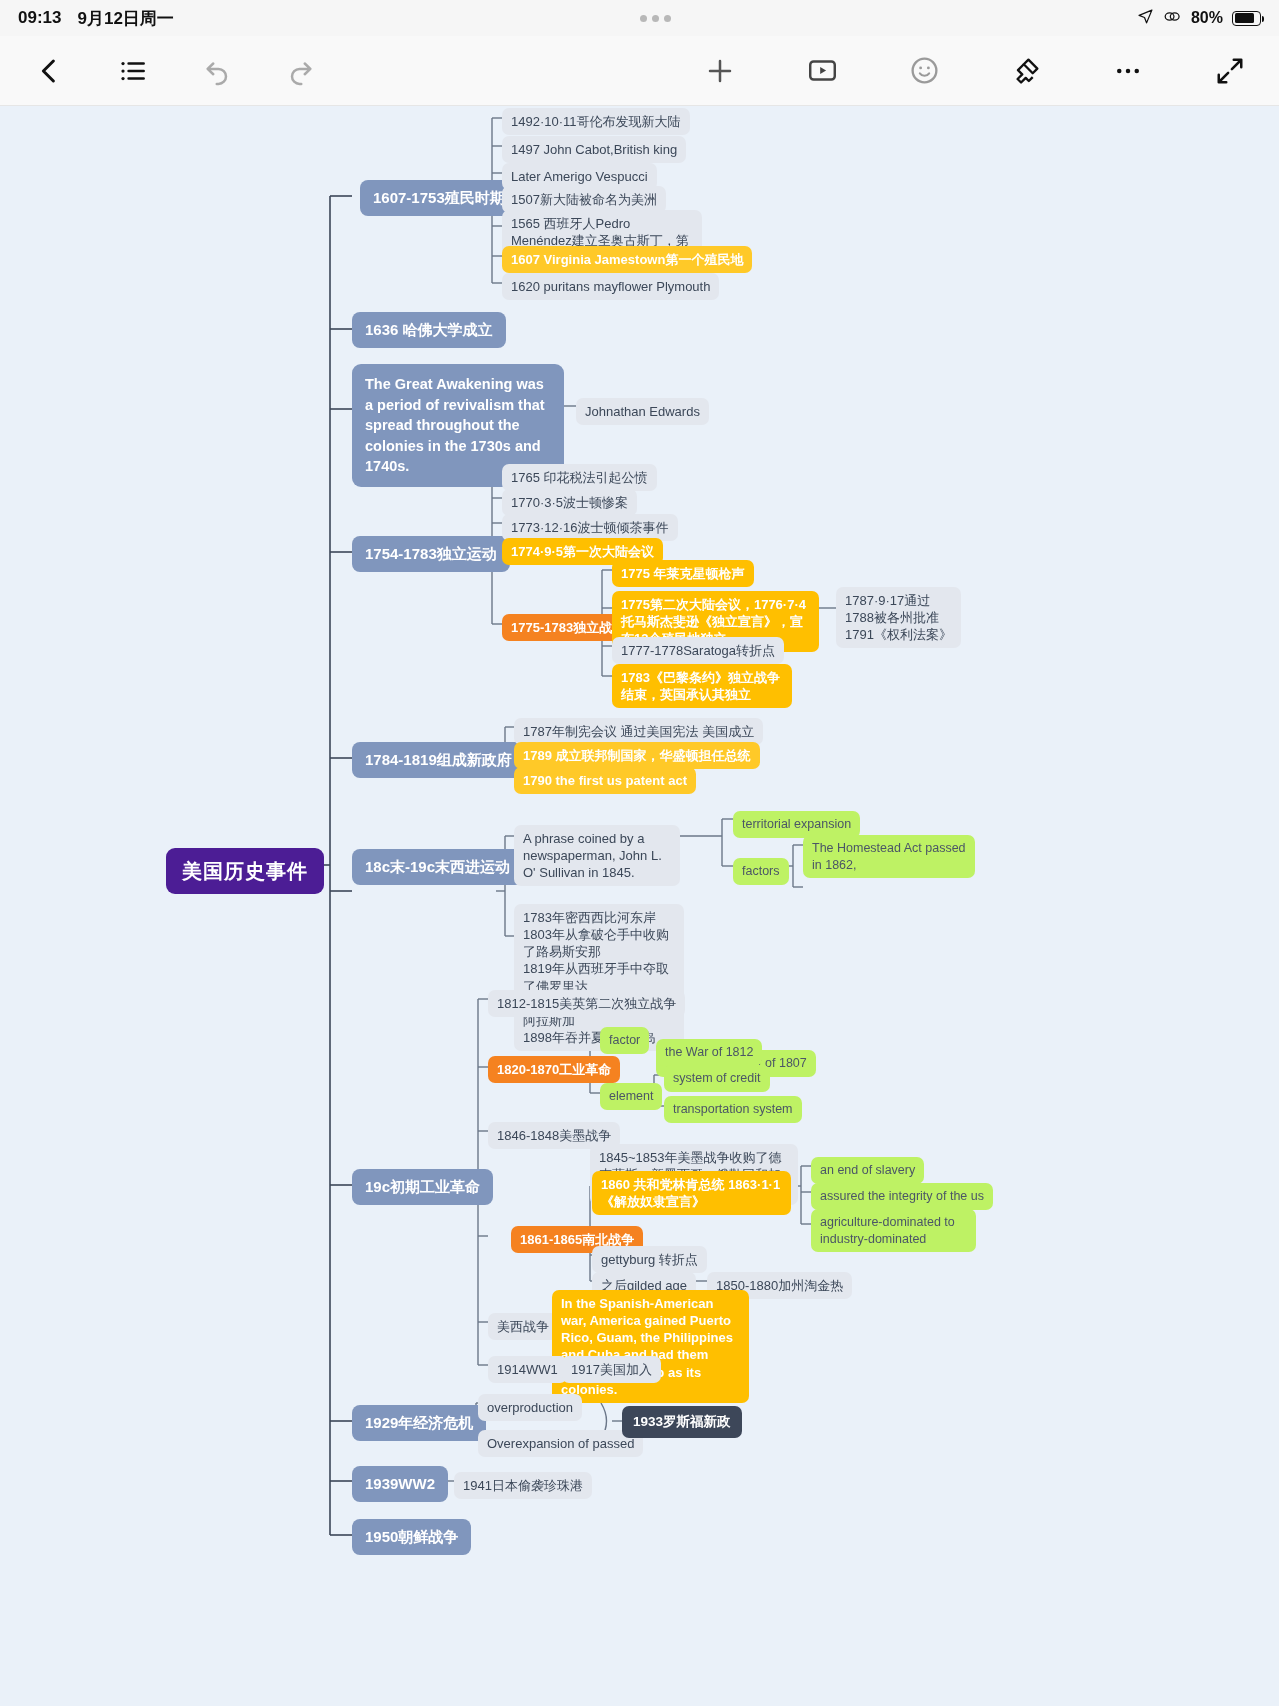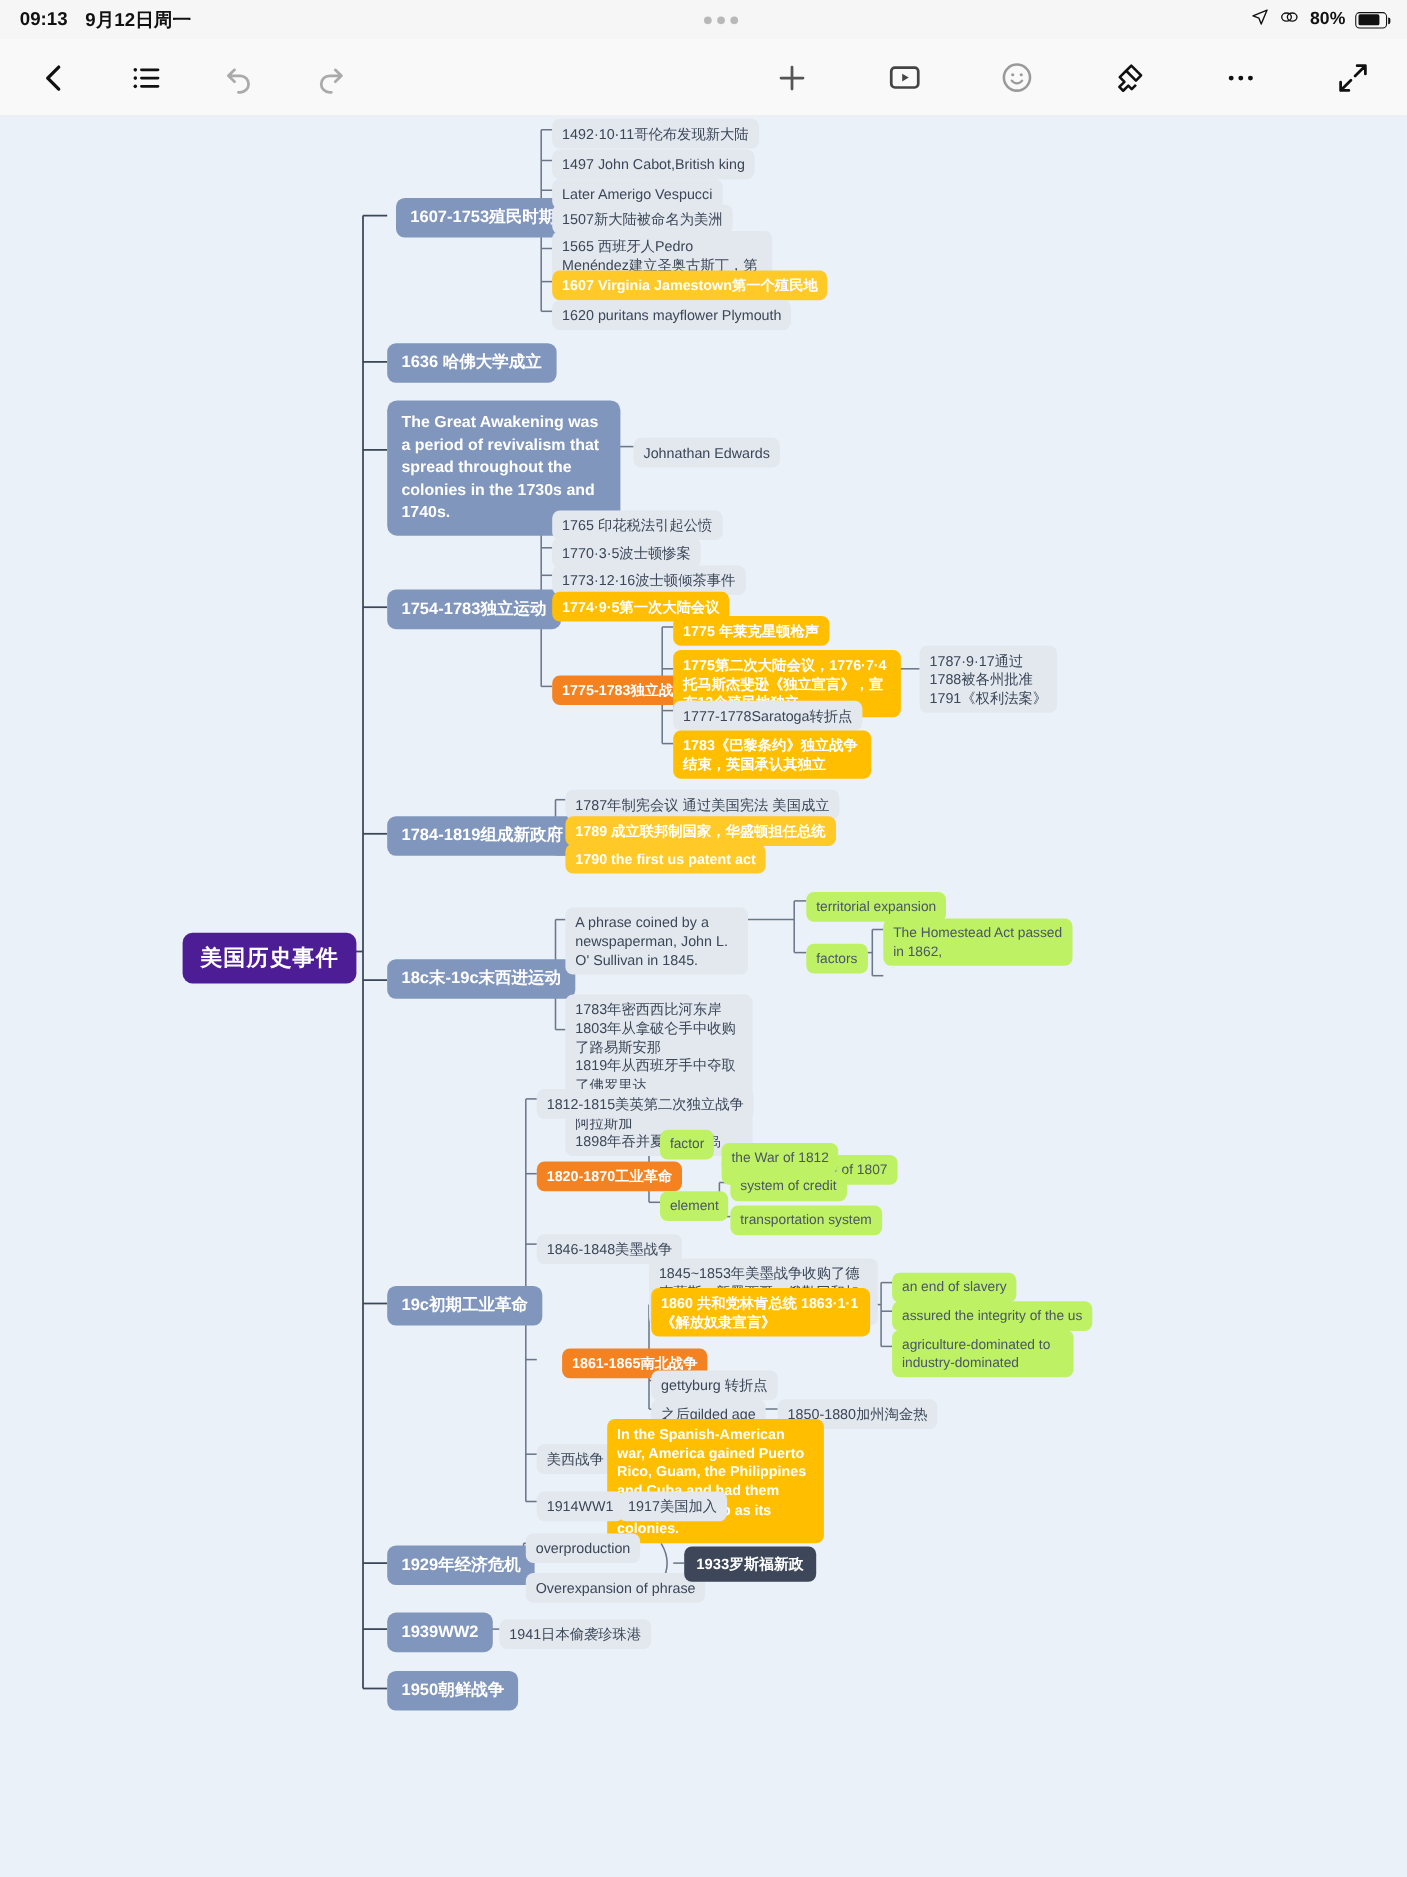--- a/index.html
+++ b/index.html
@@ -354,21 +354,21 @@
 <div class="node n-yellow-d" style="left:612px; top:558px; width:180px;">1783《巴黎条约》独立战争结束，英国承认其独立</div>
 <div class="node n-grey" style="left:836px; top:481px;">1787·9·17通过
 1788被各州批准
 1791《权利法案》</div>
 
 <div class="node n-blue" style="left:352px; top:636px;">1784-1819组成新政府</div>
 <div class="node n-grey" style="left:514px; top:612px;">1787年制宪会议 通过美国宪法 美国成立</div>
 <div class="node n-yellow" style="left:514px; top:636px;">1789 成立联邦制国家，华盛顿担任总统</div>
 <div class="node n-yellow" style="left:514px; top:661px;">1790 the first us patent act</div>
 
-<div class="node n-blue" style="left:352px; top:766px;text-align:center;">18c末-19c末西进运动</div>
+<div class="node n-blue" style="left:352px; top:743px;text-align:center;">18c末-19c末西进运动</div>
 <div class="node n-grey" style="left:514px; top:719px; width:166px;">A phrase coined by a newspaperman, John L. O' Sullivan in 1845.</div>
 <div class="node n-grey-sm" style="left:733px; top:705px;">territorial expansion</div>
 <div class="node n-grey-sm" style="left:733px; top:752px;">factors</div>
 <div class="node n-grey-sm" style="left:803px; top:729px; width:172px;">The Homestead Act passed in 1862,</div>
 <div class="node n-grey" style="left:514px; top:798px; width:170px;">1783年密西西比河东岸
 1803年从拿破仑手中收购了路易斯安那
 1819年从西班牙手中夺取了佛罗里达
 1867年从俄国手中购买了阿拉斯加
 1898年吞并夏威夷群岛</div>
 
@@ -395,21 +395,21 @@
 <div class="node n-grey-sm" style="left:811px; top:1103px; width:165px;">agriculture-dominated to industry-dominated</div>
 
 <div class="node n-grey" style="left:488px; top:1207px;">美西战争</div>
 <div class="node n-yellow-d" style="left:552px; top:1184px; width:197px;">In the Spanish-American war, America gained Puerto Rico, Guam, the Philippines and Cuba and had them added to its map as its colonies.</div>
 
 <div class="node n-grey" style="left:488px; top:1250px;">1914WW1</div>
 <div class="node n-grey" style="left:562px; top:1250px;">1917美国加入</div>
 
 <div class="node n-blue" style="left:352px; top:1299px;">1929年经济危机</div>
 <div class="node n-grey" style="left:478px; top:1288px;">overproduction</div>
-<div class="node n-grey" style="left:478px; top:1324px;">Overexpansion of phrase</div>
+<div class="node n-grey" style="left:478px; top:1324px;">Overexpansion of passed</div>
 <div class="node n-dark" style="left:622px; top:1300px;">1933罗斯福新政</div>
 
 <div class="node n-blue" style="left:352px; top:1360px;">1939WW2</div>
 <div class="node n-grey" style="left:454px; top:1366px;">1941日本偷袭珍珠港</div>
 
 <div class="node n-blue" style="left:352px; top:1413px;">1950朝鲜战争</div>
 
 </div>
 
 </body></html>

